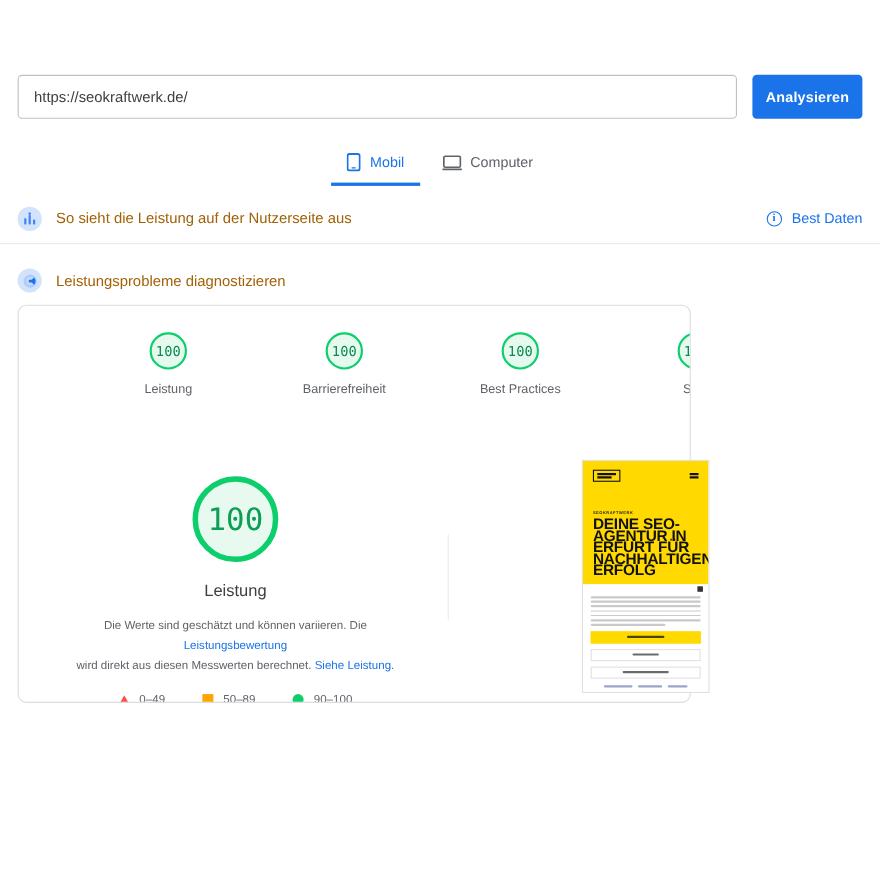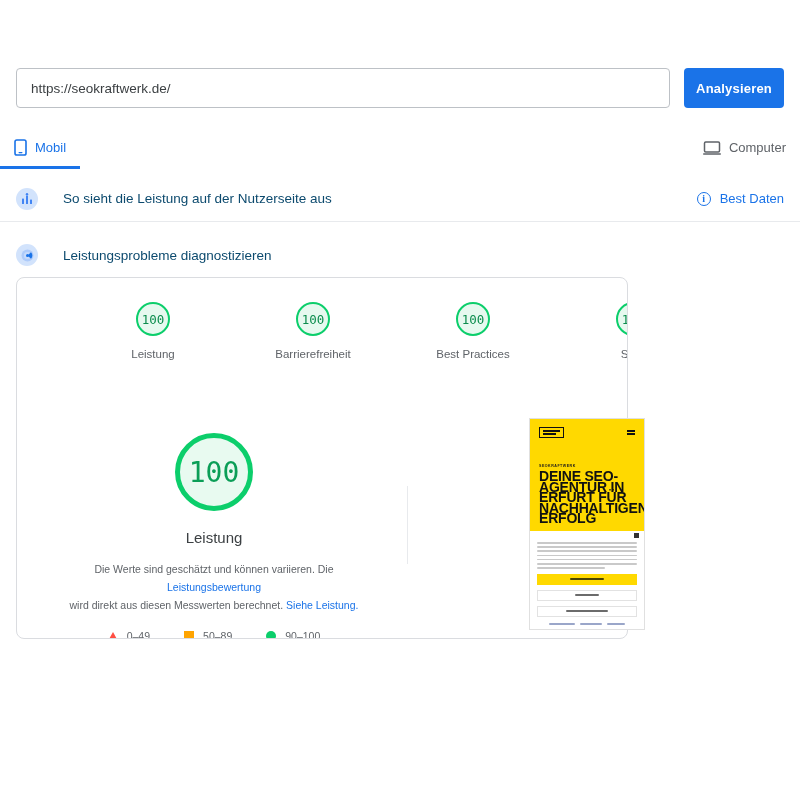--- a/index.html
+++ b/index.html
@@ -32,21 +32,21 @@
     flex: 0 0 auto; height: 40px; min-width: 96px;
     background: #1a73e8; color: #fff; border: none; border-radius: 4px;
     font-family: "Liberation Sans", sans-serif;
     font-size: 13px; font-weight: bold; letter-spacing: .2px;
     padding: 0 12px; cursor: pointer;
   }
 
   
   .tabs {
     position: absolute; left: 0; top: 133px; width: 800px;
-    display: flex; justify-content: space-between; gap: 6px;
+    display: flex; justify-content: center; gap: 6px;
   }
   .tab {
     display: flex; align-items: center; gap: 8px;
     padding: 6px 14px 10px 14px;
     font-size: 13px; color: #5f6368; cursor: pointer;
     border-bottom: 3px solid transparent;
     position: relative;
   }
   .tab.active { color: #1a73e8; border-bottom-color: #1a73e8; font-weight: 500; }
   .tab .ic { display: inline-flex; align-items: center; }
@@ -57,21 +57,21 @@
     display: flex; align-items: center; padding: 0 16px;
   }
   .section-row.one { top: 176px; border-bottom: 1px solid #e8eaed; }
   .section-row.two { top: 232px; }
   .sec-icon {
     width: 22px; height: 22px; border-radius: 50%;
     background: #d2e3fc;
     display: flex; align-items: center; justify-content: center;
     flex: 0 0 auto; margin-right: 13px;
   }
-  .sec-title { font-size: 13.5px; color: #0c4a6e; margin-left: 12px; }
+  .sec-title { font-size: 13.5px; color: #a16207; }
   .sec-right {
     margin-left: auto; display: flex; align-items: center; gap: 9px;
     color: #1a73e8; font-size: 13px; font-weight: 500; cursor: pointer;
   }
   .info-circle {
     width: 14px; height: 14px; border-radius: 50%;
     border: 1.4px solid #1a73e8; color: #1a73e8;
     font-size: 10px; line-height: 11px; text-align: center;
     font-family: "Liberation Serif", serif; font-weight: bold;
   }

